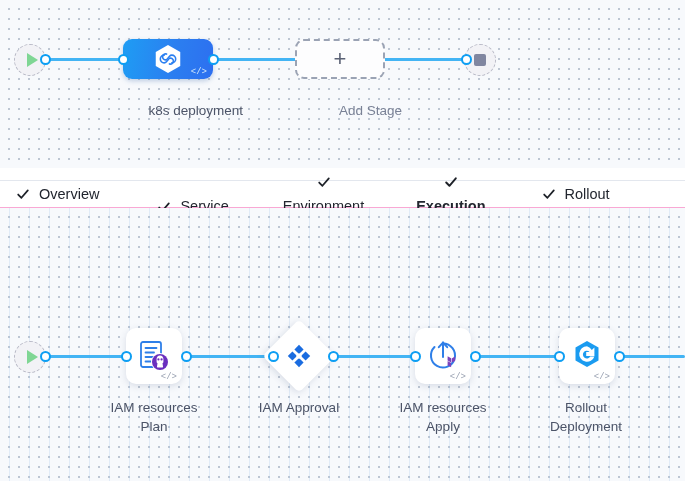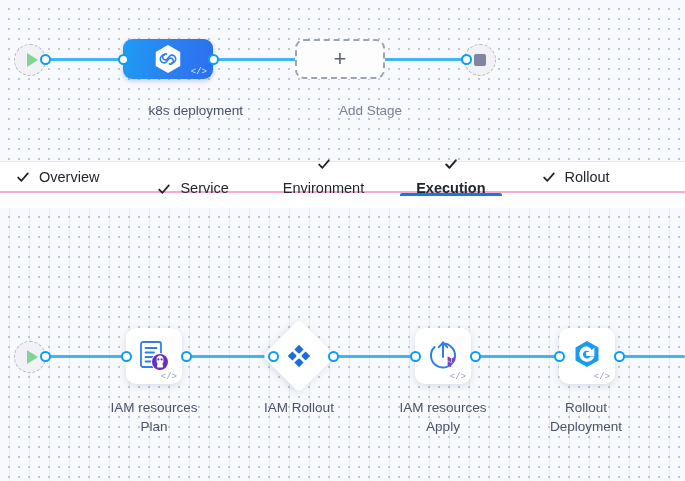--- a/index.html
+++ b/index.html
@@ -145,26 +145,26 @@
     white-space: pre-line;
   }
   .node-label.muted {
     color: #7a8296;
   }
 
   
   .tabbar {
     position: absolute;
     left: 0;
-    top: 161px;
+    top: 180px;
     width: 685px;
     height: 32px;
     background: #ffffff;
     border-top: 1px solid #e3e7ee;
-    border-bottom: 2px solid #f9a8d4;
+    border-bottom: 5px solid #f9a8d4;
     box-sizing: border-box;
     display: flex;
     align-items: center;
   }
   .tab {
     position: relative;
     height: 39px;
     display: flex;
     align-items: center;
     gap: 9px;
@@ -344,21 +344,21 @@
           <path d="M13 1.8 L17.6 6.4 L13 11 L8.4 6.4 Z"></path>
           <path d="M13 15 L17.6 19.6 L13 24.2 L8.4 19.6 Z"></path>
           <path d="M6.4 8.4 L11 13 L6.4 17.6 L1.8 13 Z"></path>
           <path d="M19.6 8.4 L24.2 13 L19.6 17.6 L15 13 Z"></path>
         </g>
         <circle cx="13" cy="13" r="2.6" fill="#ffffff"></circle>
       </svg>
     </div>
     <div class="port" style="left:268px; top:143px;"></div>
     <div class="port" style="left:328px; top:143px;"></div>
-    <div class="node-label" style="left:233px; top:190px; width:132px;">IAM Rollout</div>
+    <div class="node-label" style="left:233px; top:190px; width:132px;">IAM Approval</div>
 
     <div class="step-card" style="left:415px; top:120px;">
       <svg width="36" height="36" viewBox="0 0 36 36">
         <path d="M18 5.5 a12 12 0 1 1 -8.5 3.5" fill="none" stroke="#2f7fe8" stroke-width="2" stroke-linecap="round"></path>
         <path d="M18 4.5 L18 19" fill="none" stroke="#2f7fe8" stroke-width="2" stroke-linecap="round"></path>
         <path d="M13.8 9.2 L18 4.6 L22.2 9.2" fill="none" stroke="#2f7fe8" stroke-width="2" stroke-linecap="round" stroke-linejoin="round"></path>
         <g fill="#7b42bc">
           <path d="M22.6 18.2 L26.1 20.2 L26.1 24.4 L22.6 22.4 Z"></path>
           <path d="M26.7 20.5 L30.2 18.5 L30.2 22.7 L26.7 24.7 Z"></path>
           <path d="M22.6 23.1 L26.1 25.1 L26.1 29.3 L22.6 27.3 Z"></path>

